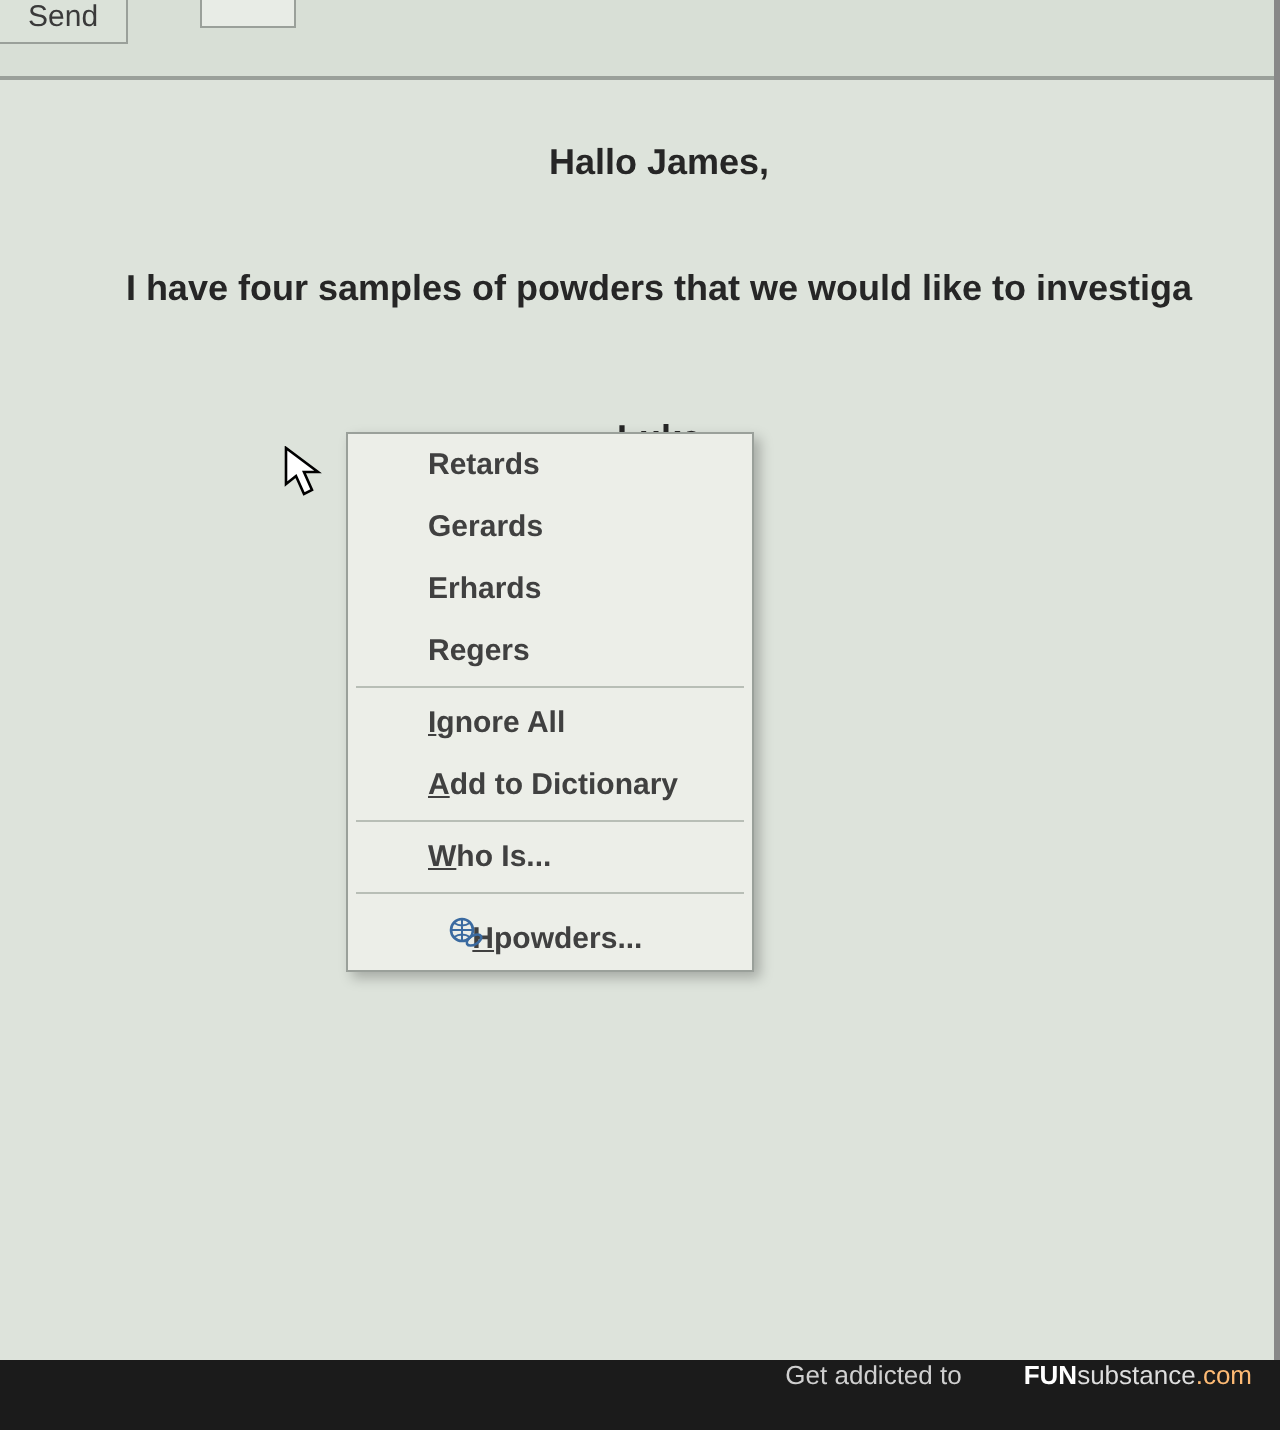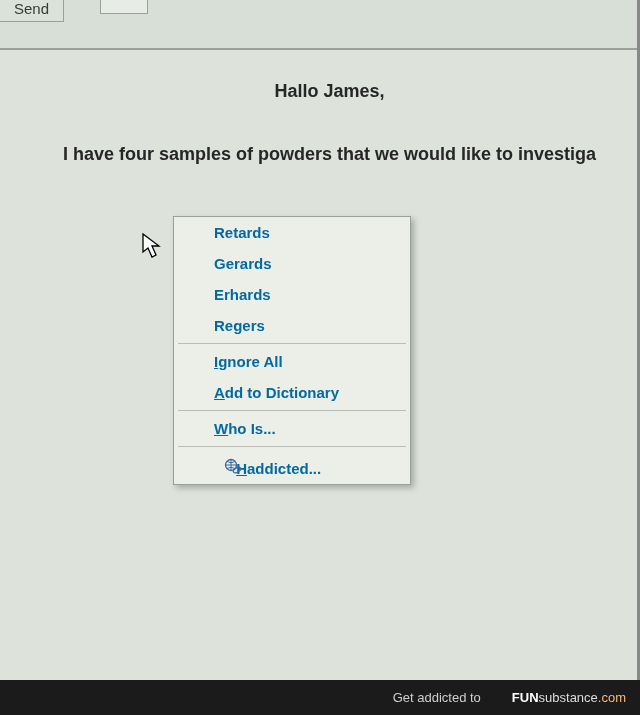--- a/index.html
+++ b/index.html
@@ -17,21 +17,21 @@
       height: 680px;
       position: relative;
       border-right: 3px solid #888;
     }
     .header-bar {
       display: flex;
       align-items: flex-start;
       padding: 0;
       background: #d8dfd6;
       border-bottom: 2px solid #9aa09a;
-      height: 50px;
+      height: 40px;
       position: relative;
     }
     .send-btn {
       border: 1px solid #9aa09a;
       border-top: none;
       border-left: none;
       background: #dbe2d9;
       padding: 2px 14px 4px 14px;
       font-size: 15px;
       color: #3a3a3a;
@@ -95,26 +95,26 @@
     .cursor {
       position: absolute;
       left: 142px;
       top: 183px;
       pointer-events: none;
     }
     .context-menu {
       position: absolute;
       left: 173px;
       top: 216px;
-      width: 238px;
+      width: 204px;
       background: #eceee8;
       border: 1px solid #9aa09a;
       box-shadow: 3px 3px 6px rgba(0,0,0,0.25);
       font-size: 15px;
-      color: #0369a1;
+      color: #404040;
       font-weight: 400;
     }
     .menu-item {
       padding: 7px 12px 7px 40px;
       cursor: default;
       font-weight: 700;
     }
     .menu-item.bold { font-weight: 700; }
     .menu-sep {
       border-top: 1px solid #b8beb6;
@@ -129,21 +129,21 @@
     .hyperlink-item { position: relative; }
     .footer {
       position: absolute;
       bottom: 0;
       left: 0;
       right: 0;
       height: 35px;
       background: #1b1b1b;
       color: #cfcfcf;
       display: flex;
-      align-items: center;
+      align-items: flex-start;
       justify-content: flex-end;
       padding-right: 14px;
       font-size: 13px;
     }
     .footer .brand { color: #fff; font-weight: 700; padding-left: 31px; }
     .footer .sub { font-weight: 400; color: #ddd; }
     .footer .dot { color:#fdba74; }
     .globe-link {
       display:inline-block;
       position:relative;
@@ -181,21 +181,21 @@
     <div class="menu-item"><span class="u">W</span><span>ho Is...</span></div>
     <div class="menu-sep"></div>
     <div class="menu-item hyperlink-item">
       <span class="menu-icon globe-link">
         <svg width="18" height="16" viewBox="0 0 18 16">
           <circle cx="7" cy="7" r="5.5" fill="none" stroke="#3a6aa0" stroke-width="1.3"></circle>
           <path d="M1.5 7 H12.5 M7 1.5 V12.5 M3 3.5 Q7 6 11 3.5 M3 10.5 Q7 8 11 10.5" stroke="#3a6aa0" stroke-width="1" fill="none"></path>
           <ellipse cx="13" cy="12" rx="4" ry="2.2" fill="none" stroke="#3a6aa0" stroke-width="1.3" transform="rotate(-30 13 12)"></ellipse>
         </svg>
       </span>
-      <span class="u">H</span><span>addicted...</span>
+      <span class="u">H</span><span>powders...</span>
     </div>
   </div>
 
 </div>
 
 <div class="footer">
   <span>Get addicted to </span>
   <span class="brand">FUN</span>
     <span class="sub">substance</span>
     <span class="dot">.com</span>

